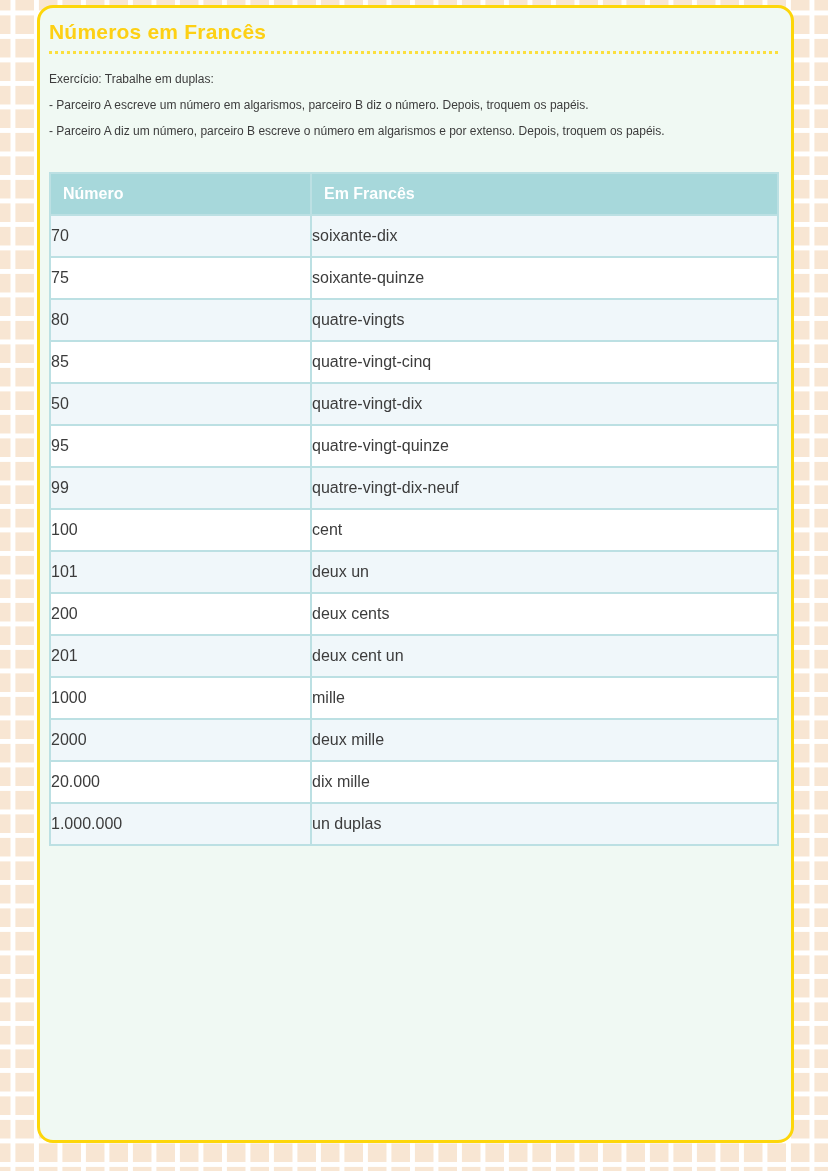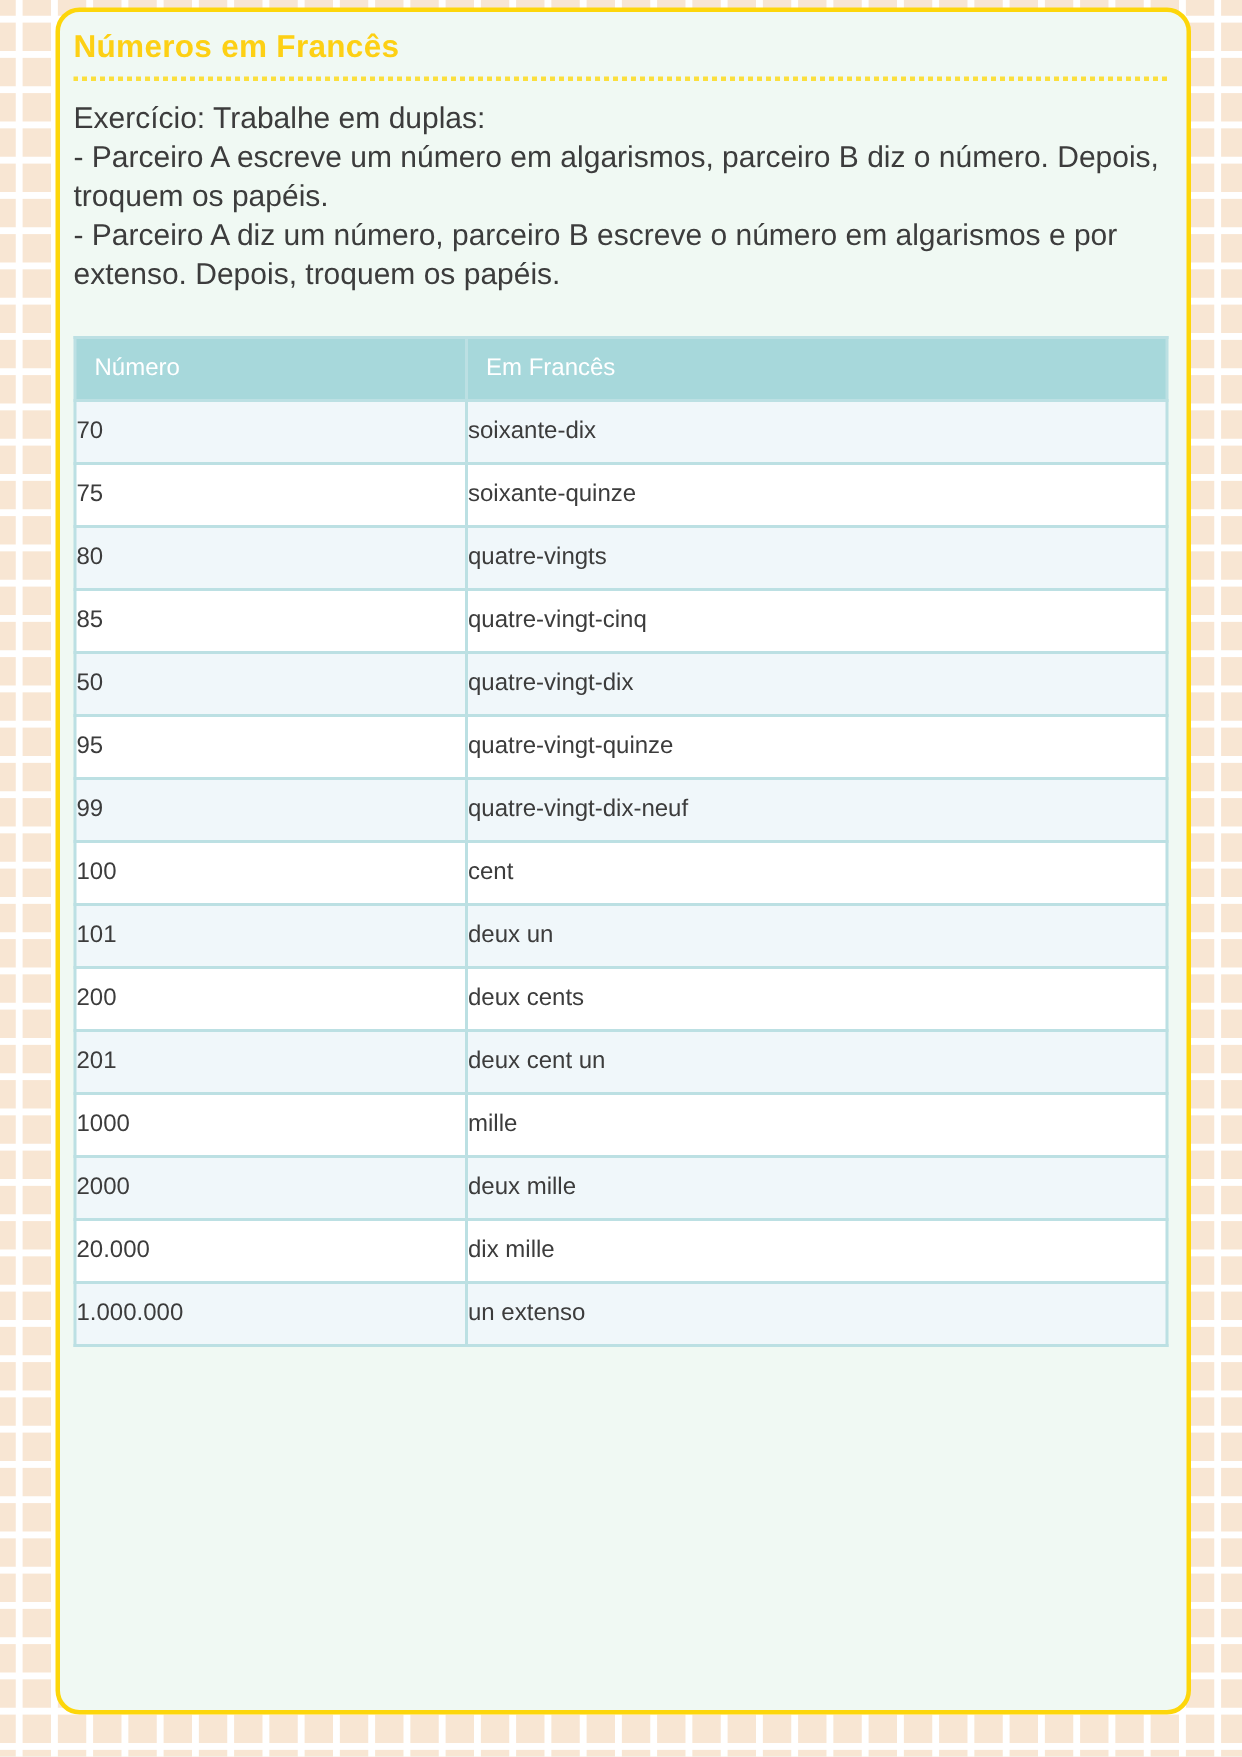--- a/index.html
+++ b/index.html
@@ -47,38 +47,38 @@
     height: 3px;
     background-image: repeating-linear-gradient(
       to right,
       #fbdf3d 0 3px,
       rgba(0,0,0,0) 3px 6px
     );
   }
 
   .intro {
     margin-top: 12px;
-    font-size: 20px;
+    font-size: 12px;
     line-height: 26px;
     color: #3c3c3c;
   }
 
   .number-table {
     margin-top: 28px;
     width: 730px;
     border-collapse: collapse;
     table-layout: fixed;
   }
 
   .number-table col.col-number { width: 261px; }
 
   .number-table th {
     background: #a7d8db;
     color: #ffffff;
-    font-weight: normal;
+    font-weight: bold;
     font-size: 16px;
     text-align: left;
     height: 42px;
     padding-left: 12px;
     border: 2px solid #bce0e3;
   }
 
   .number-table td {
     height: 42px;
     font-size: 16px;
@@ -169,18 +169,18 @@
       <tr>
         <td>2000</td>
         <td>deux mille</td>
       </tr>
       <tr>
         <td>20.000</td>
         <td>dix mille</td>
       </tr>
       <tr>
         <td>1.000.000</td>
-        <td>un extenso</td>
+        <td>un duplas</td>
       </tr>
     </tbody>
   </table>
 
 </div>
 
 </body></html>

